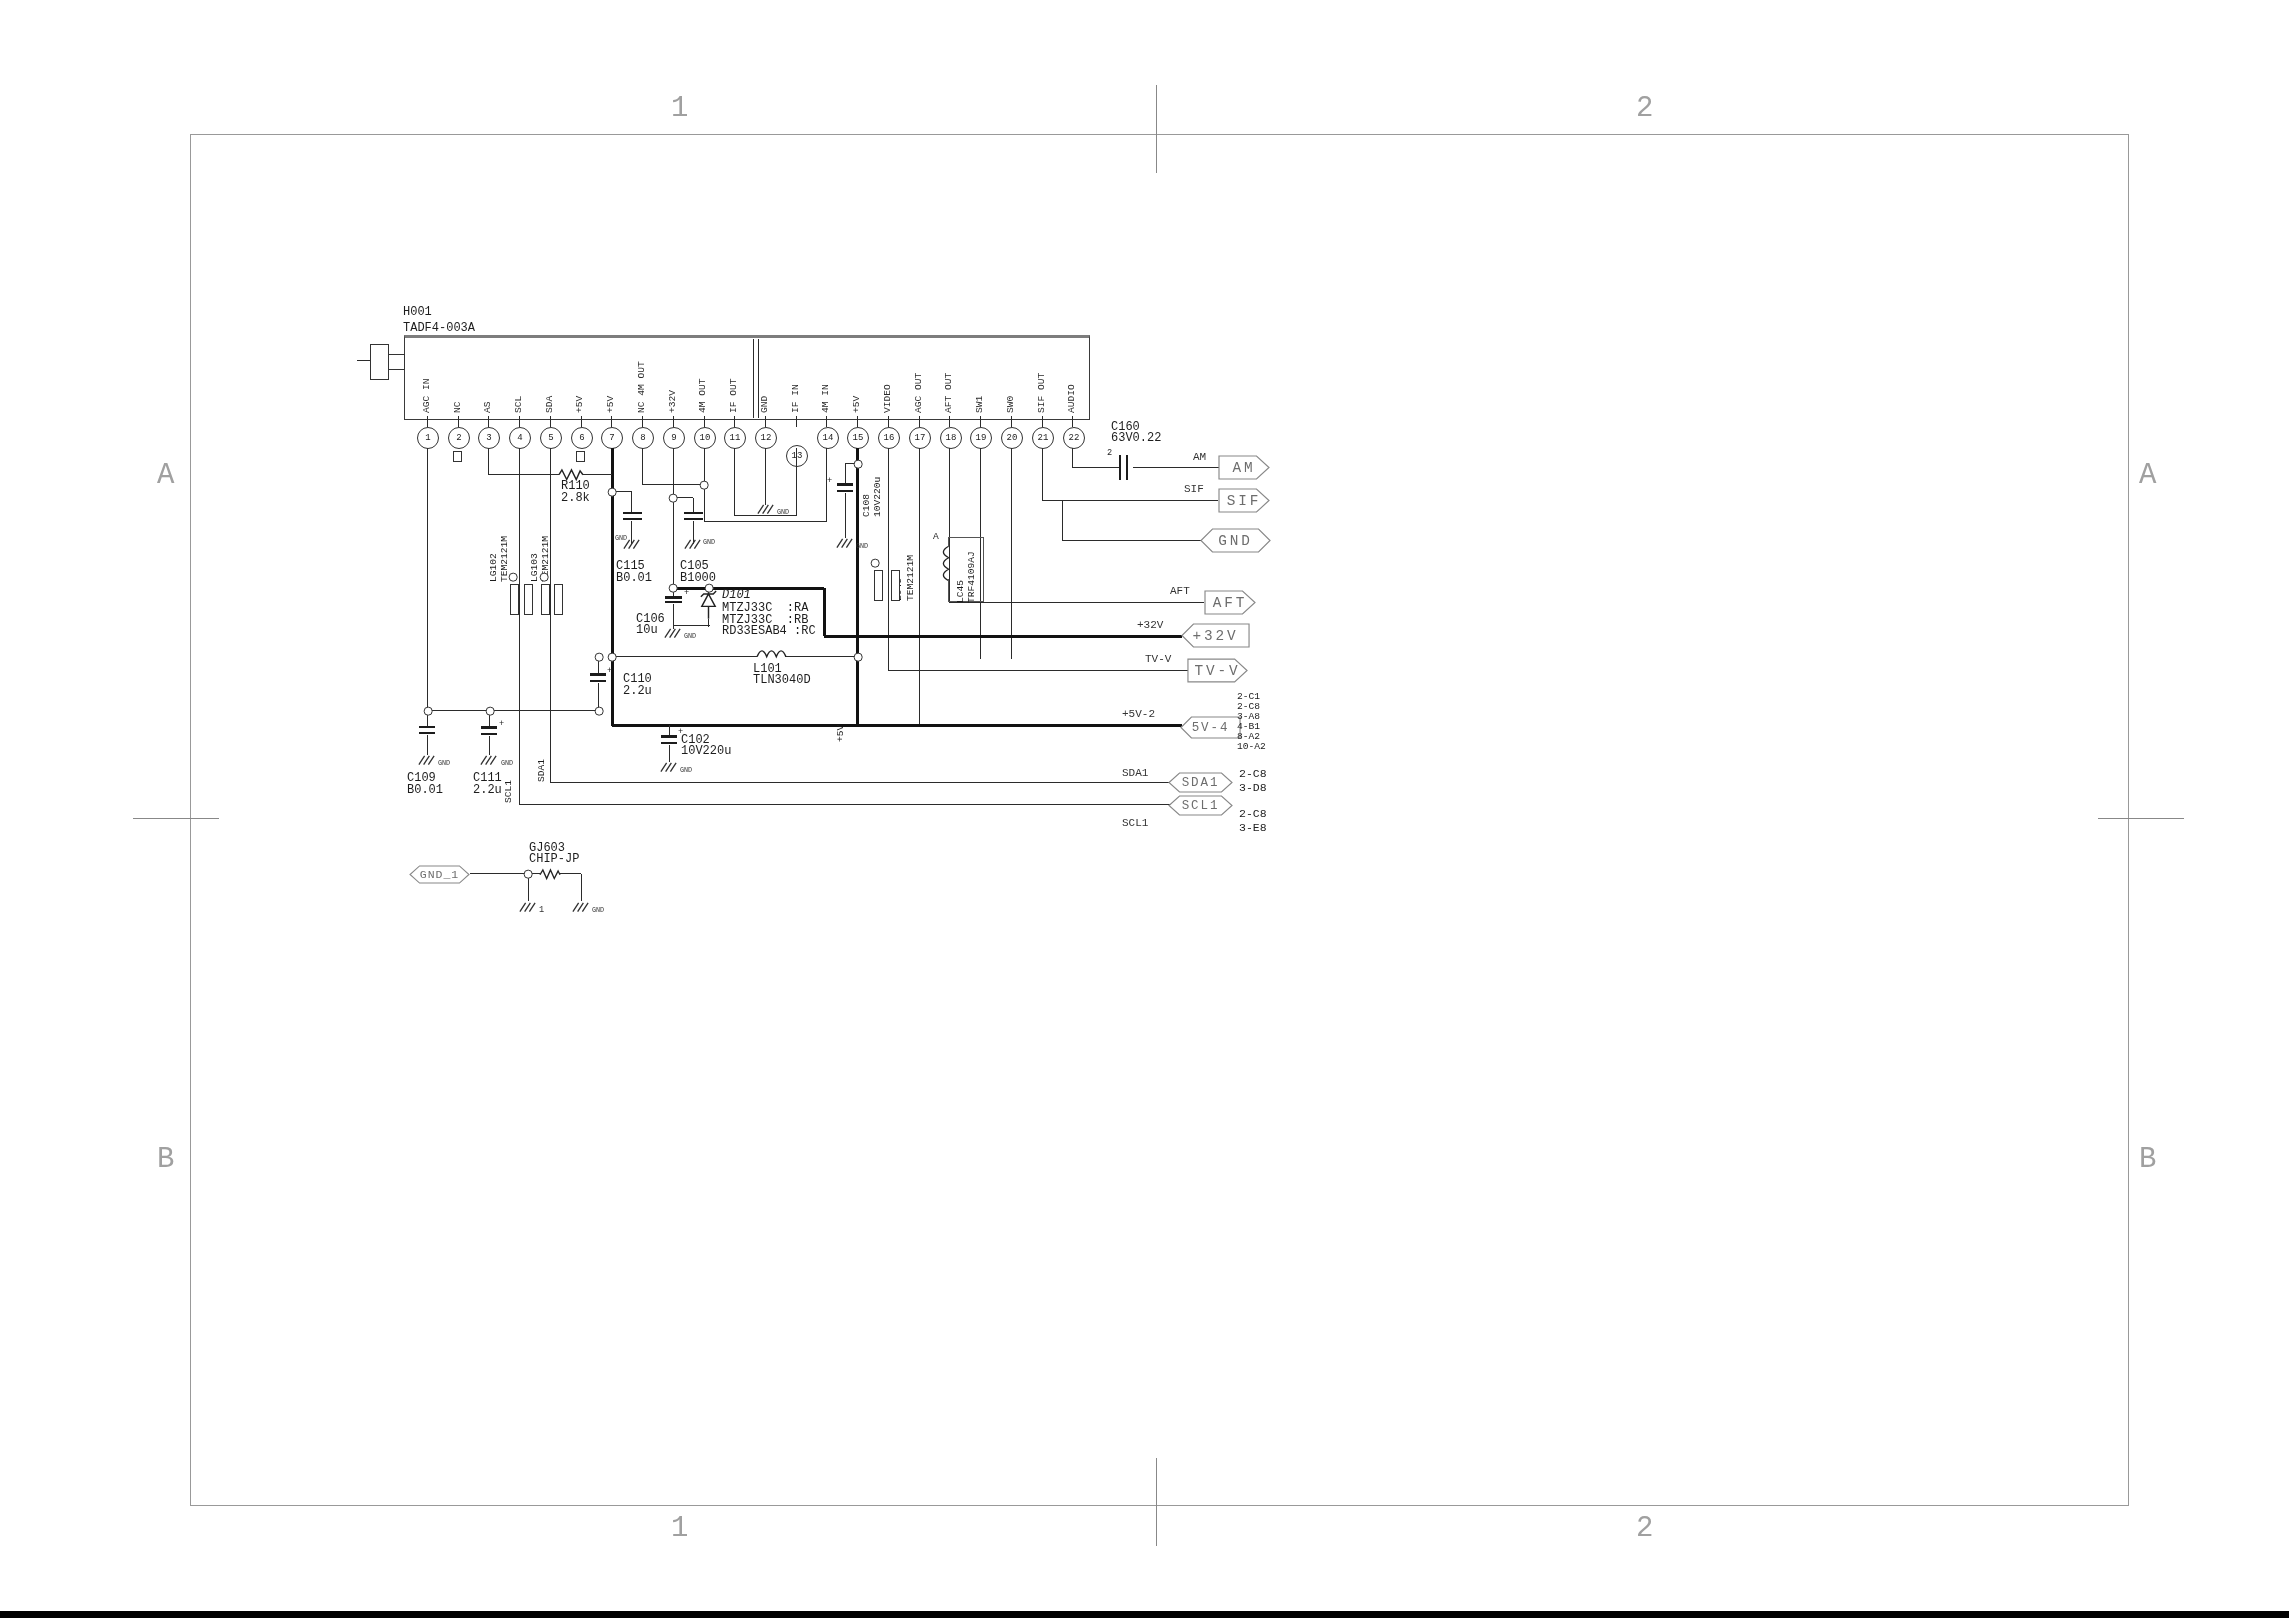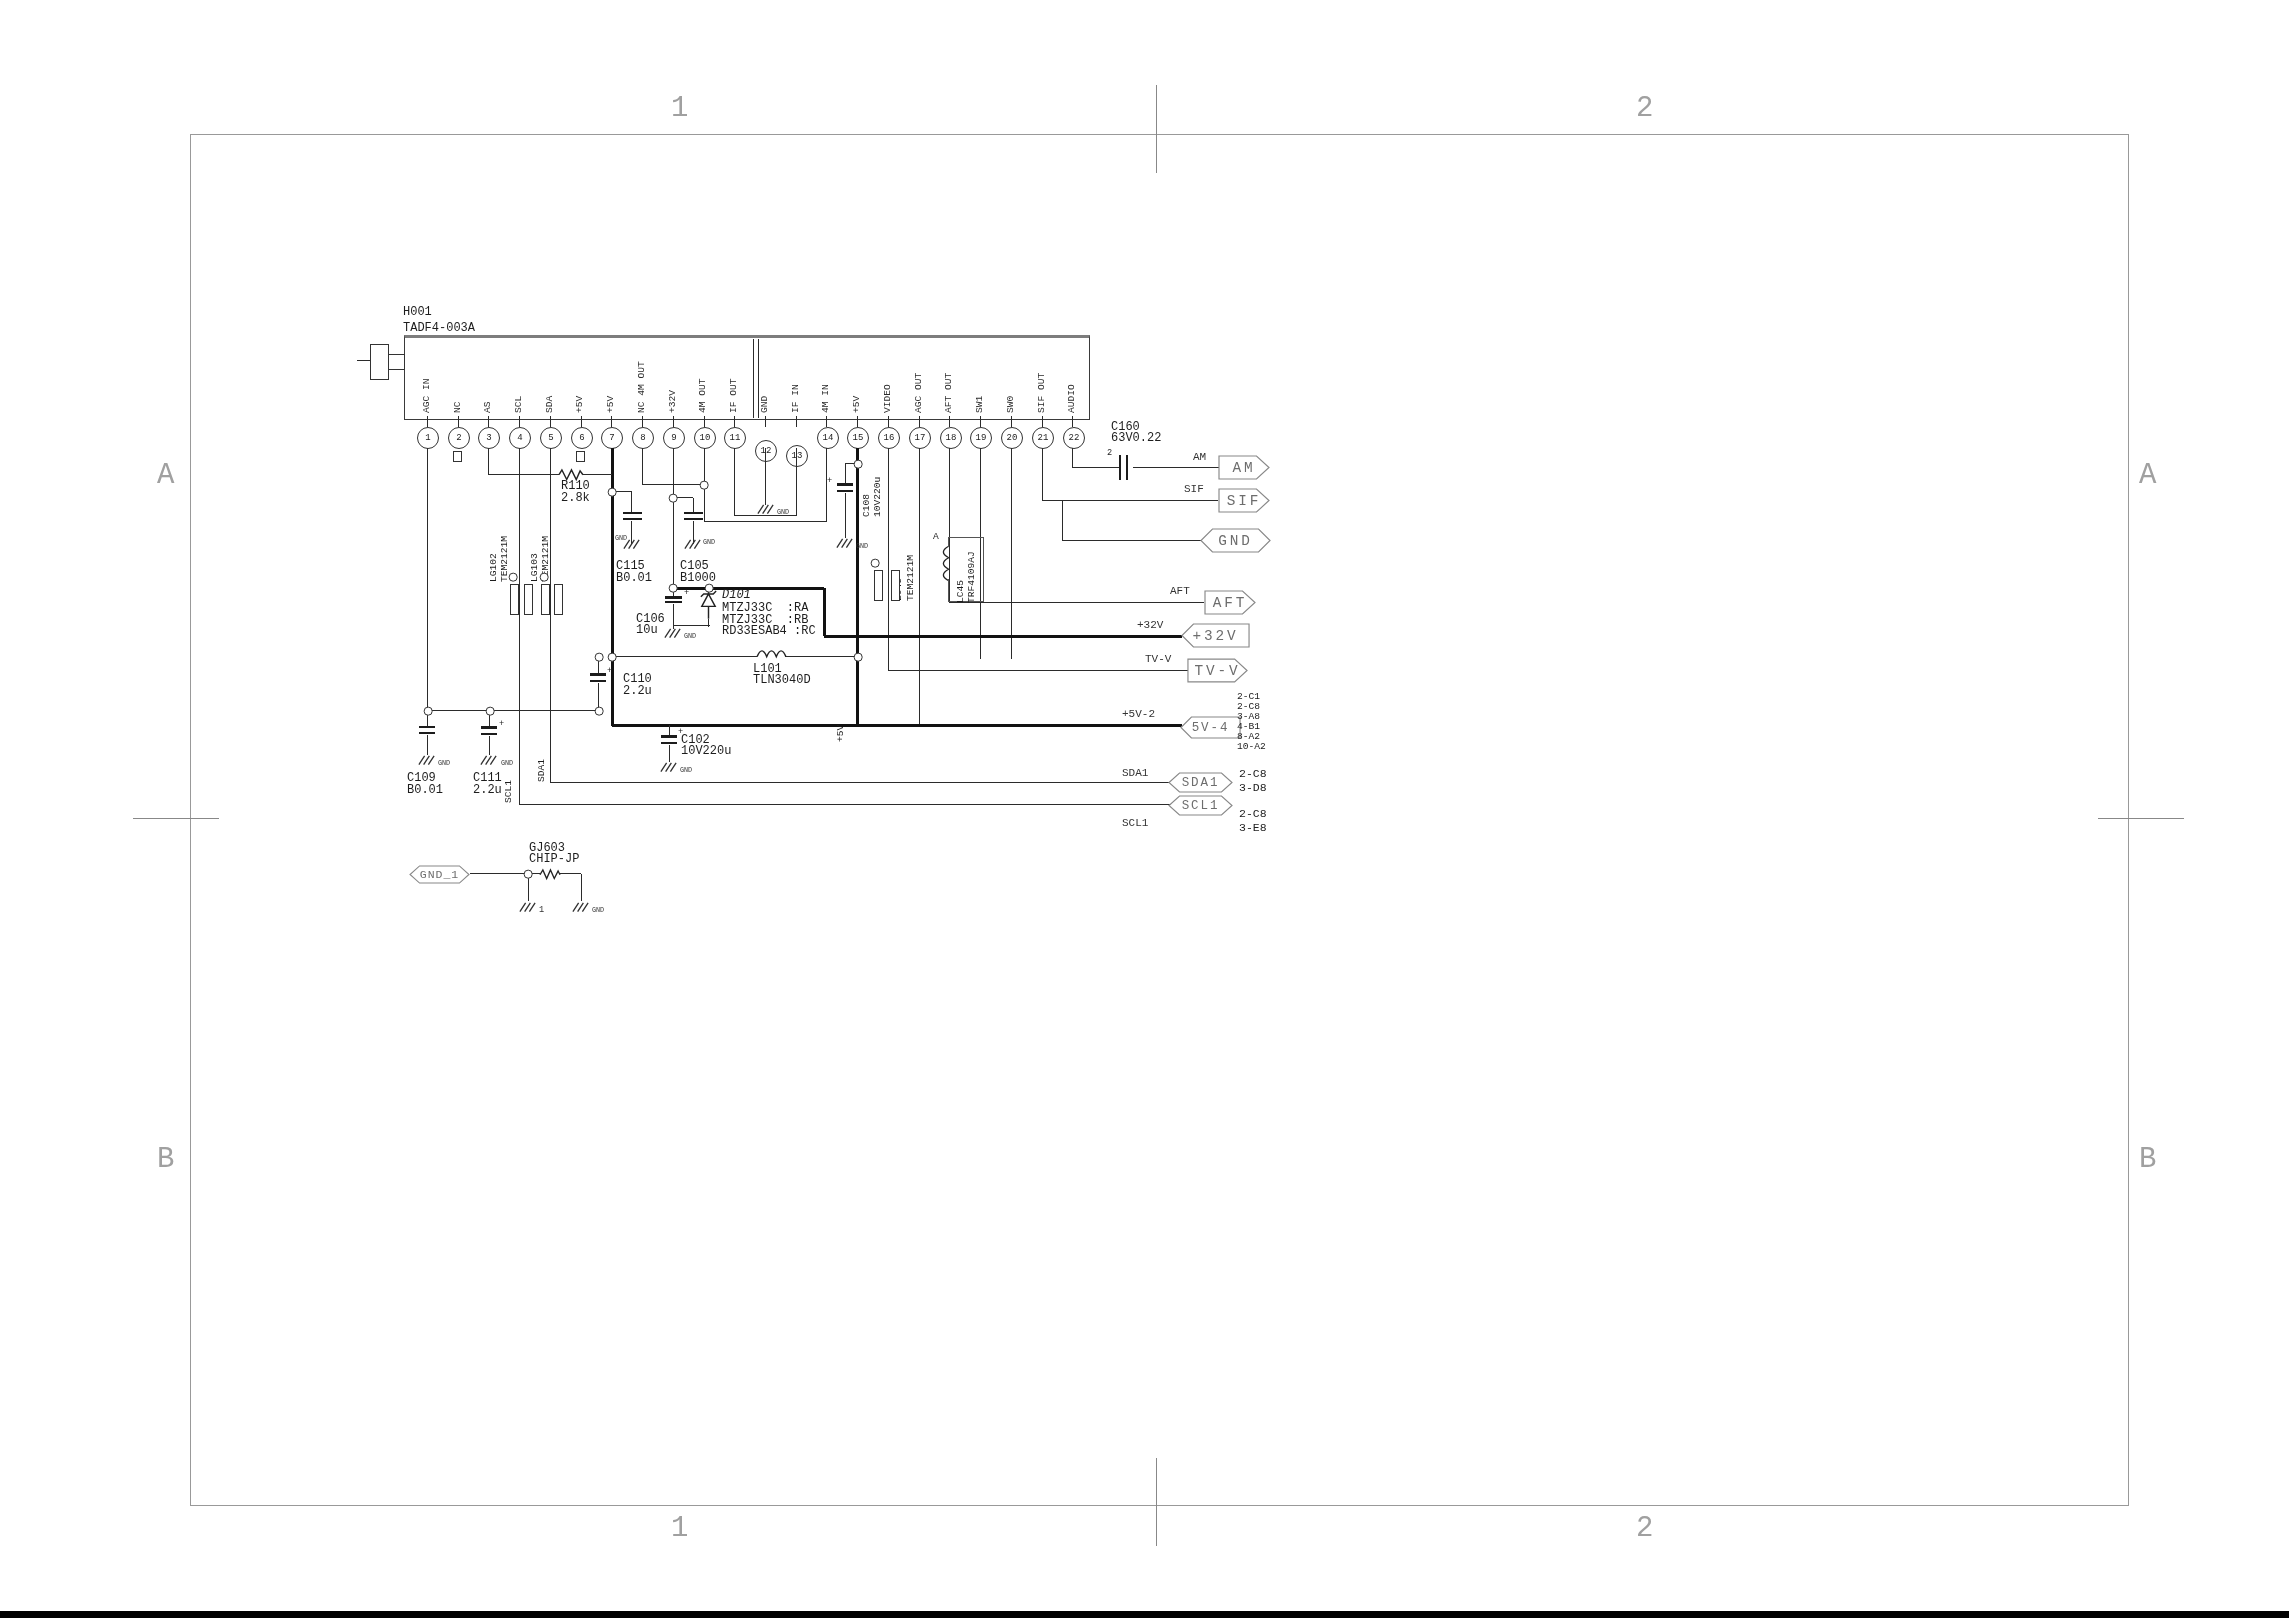--- a/index.html
+++ b/index.html
@@ -117,21 +117,21 @@
   <div class="circ" style="left:448px;top:427px;">2</div>
   <div class="circ" style="left:478px;top:427px;">3</div>
   <div class="circ" style="left:509px;top:427px;">4</div>
   <div class="circ" style="left:540px;top:427px;">5</div>
   <div class="circ" style="left:571px;top:427px;">6</div>
   <div class="circ" style="left:601px;top:427px;">7</div>
   <div class="circ" style="left:632px;top:427px;">8</div>
   <div class="circ" style="left:663px;top:427px;">9</div>
   <div class="circ" style="left:694px;top:427px;">10</div>
   <div class="circ" style="left:724px;top:427px;">11</div>
-  <div class="circ" style="left:755px;top:440px;">12</div>
+  <div class="circ" style="left:755px;top:427px;">12</div>
   <div class="circ" style="left:786px;top:445px;">13</div>
   <div class="circ" style="left:817px;top:427px;">14</div>
   <div class="circ" style="left:847px;top:427px;">15</div>
   <div class="circ" style="left:878px;top:427px;">16</div>
   <div class="circ" style="left:909px;top:427px;">17</div>
   <div class="circ" style="left:940px;top:427px;">18</div>
   <div class="circ" style="left:970px;top:427px;">19</div>
   <div class="circ" style="left:1001px;top:427px;">20</div>
   <div class="circ" style="left:1032px;top:427px;">21</div>
   <div class="circ" style="left:1063px;top:427px;">22</div>

